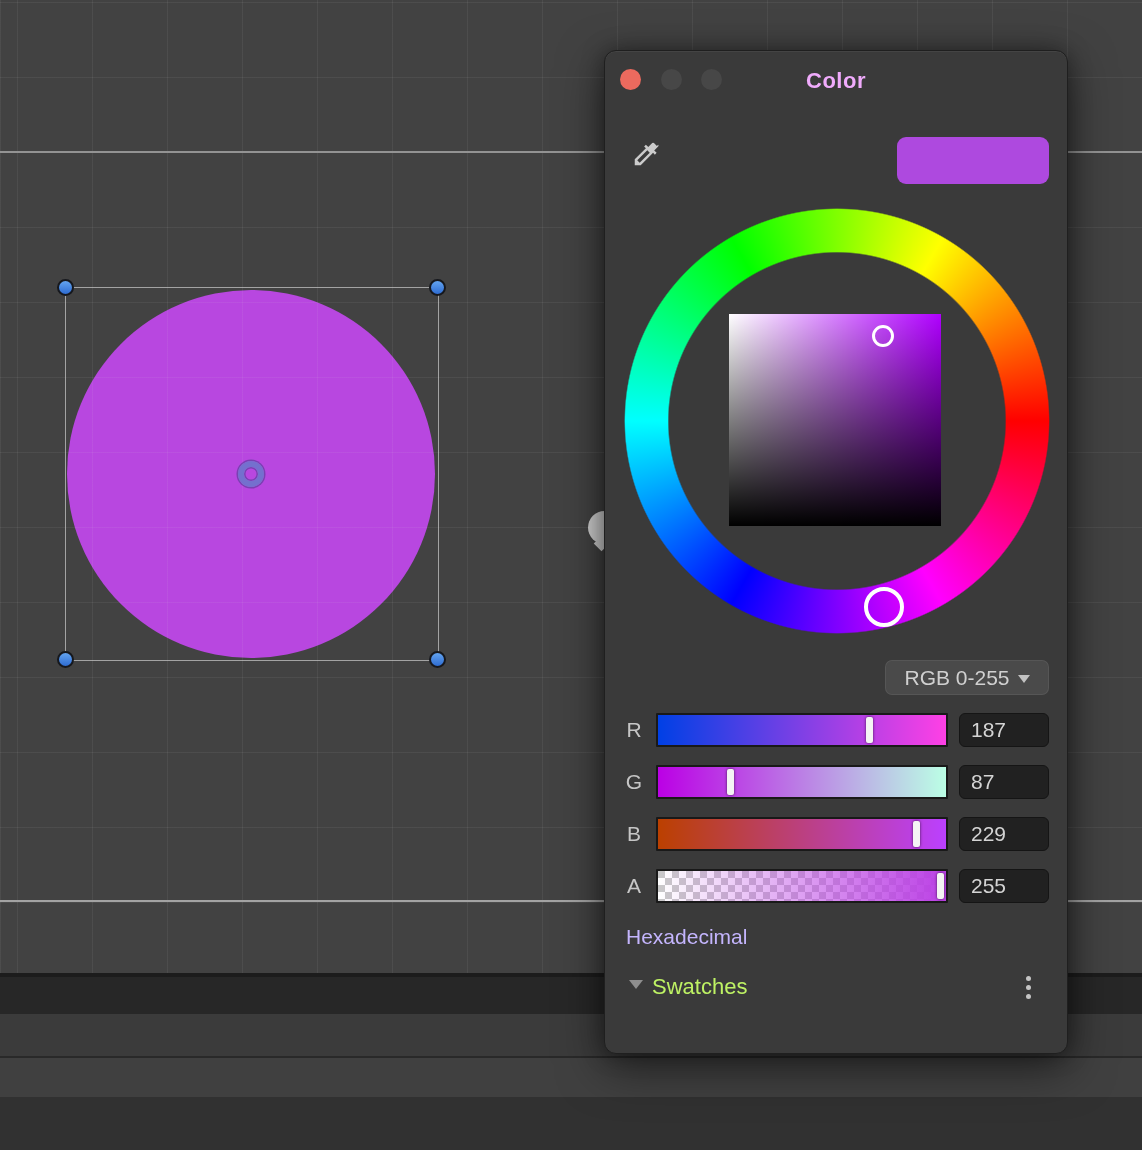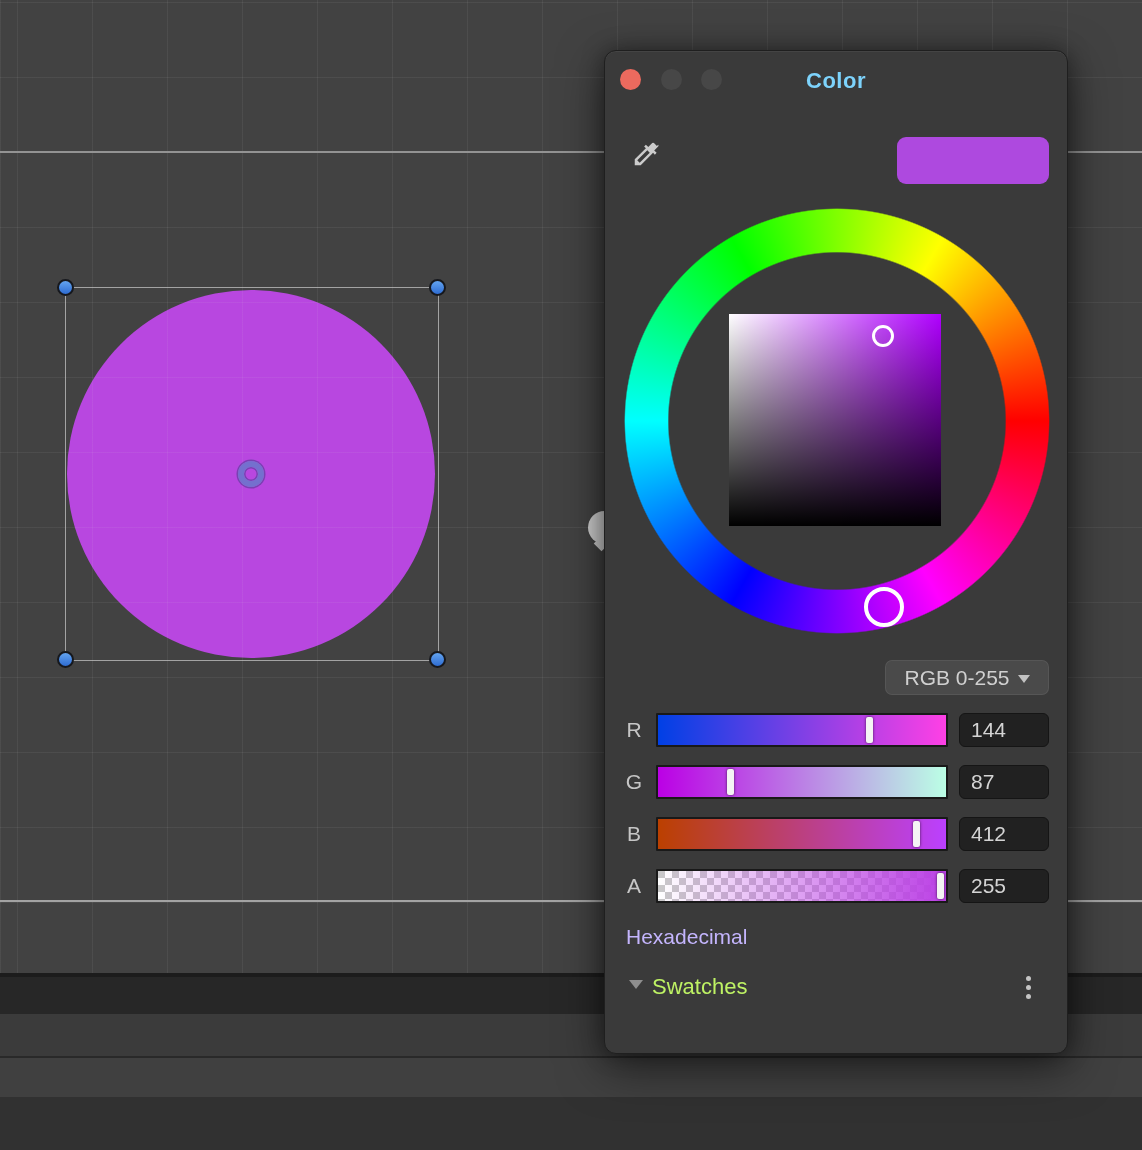--- a/index.html
+++ b/index.html
@@ -57,21 +57,21 @@
     background:#3a3a3a;border-radius:12px;border:1px solid #1f1f1f;box-sizing:border-box;
     box-shadow:0 14px 46px rgba(0,0,0,0.5), 0 0 22px rgba(0,0,0,0.35), inset 0 1px 0 rgba(255,255,255,0.05);
   }
   .titlebar{position:absolute;left:0;top:0;width:100%;height:56px;}
   .traffic{position:absolute;top:18px;width:21px;height:21px;border-radius:50%;}
   .t-close{left:15px;background:#ec6a5e;}
   .t-min{left:56px;background:#474747;}
   .t-zoom{left:96px;background:#474747;}
   .win-title{
     position:absolute;left:0;top:17px;width:100%;text-align:center;
-    font-size:22px;font-weight:bold;color:#7dd3fc;letter-spacing:.5px;
+    font-size:22px;font-weight:bold;color:#f0abfc;letter-spacing:.5px;
   }
   .eyedropper{position:absolute;left:26px;top:88px;width:30px;height:30px;}
   .preview{position:absolute;left:292px;top:86px;width:152px;height:47px;border-radius:9px;}
   
   .wheel{
     position:absolute;left:19px;top:157px;width:426px;height:426px;border-radius:50%;
     background:conic-gradient(from 0deg,#80ff00,#ffff00 30deg,#ff0000 90deg,#ff00ff 150deg,#8000ff 180deg,#0000ff 210deg,#00ffff 270deg,#00ff00 330deg,#80ff00 360deg);
     -webkit-mask:radial-gradient(circle closest-side, transparent 168px, #000 169.5px 211.5px, transparent 213px);
             mask:radial-gradient(circle closest-side, transparent 168px, #000 169.5px 211.5px, transparent 213px);
   }
@@ -198,35 +198,35 @@
   <div class="dropdown">
     <span>RGB 0-255</span>
     <span class="caret"></span>
   </div>
 
   <div class="row-label r-r">R</div>
   <div class="track r-r">
     <div class="grad" style="background: linear-gradient(90deg, rgb(0, 64, 229), rgb(255, 64, 229));"></div>
     <div class="thumb" style="left: clamp(2px, 73.33% - 3.5px, 100% - 9px);"></div>
   </div>
-  <div class="value-field r-r">144</div>
+  <div class="value-field r-r">187</div>
 
   <div class="row-label r-g">G</div>
   <div class="track r-g">
     <div class="grad" style="background: linear-gradient(90deg, rgb(187, 0, 229), rgb(187, 255, 229));"></div>
     <div class="thumb" style="left: clamp(2px, 25.1% - 3.5px, 100% - 9px);"></div>
   </div>
   <div class="value-field r-g">87</div>
 
   <div class="row-label r-b">B</div>
   <div class="track r-b">
     <div class="grad" style="background: linear-gradient(90deg, rgb(187, 64, 0), rgb(187, 64, 255));"></div>
     <div class="thumb" style="left: clamp(2px, 89.8% - 3.5px, 100% - 9px);"></div>
   </div>
-  <div class="value-field r-b">412</div>
+  <div class="value-field r-b">229</div>
 
   <div class="row-label r-a">A</div>
   <div class="track r-a">
     <div class="grad checker"></div>
     <div class="grad" style="background: linear-gradient(90deg, rgba(187, 64, 229, 0), rgb(187, 64, 229));"></div>
     <div class="thumb" style="left: clamp(2px, 100% - 3.5px, 100% - 9px);"></div>
   </div>
   <div class="value-field r-a">255</div>
 
   <div class="hex-label">Hexadecimal</div>

